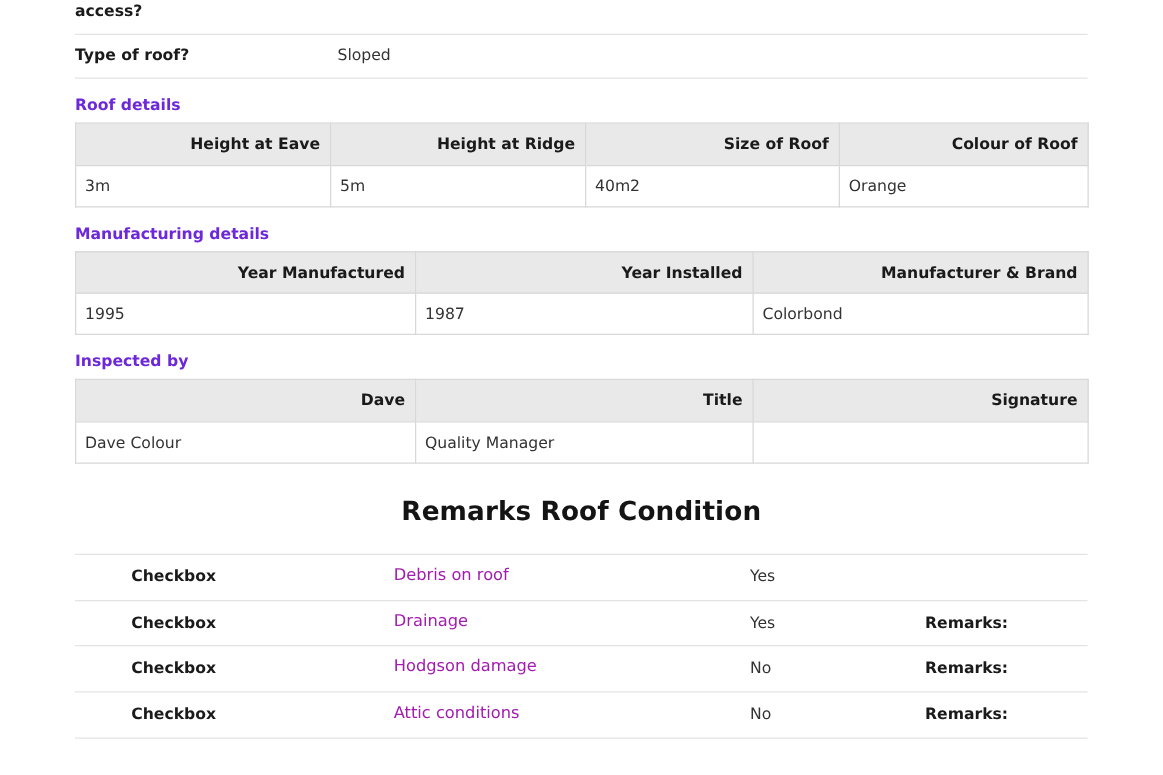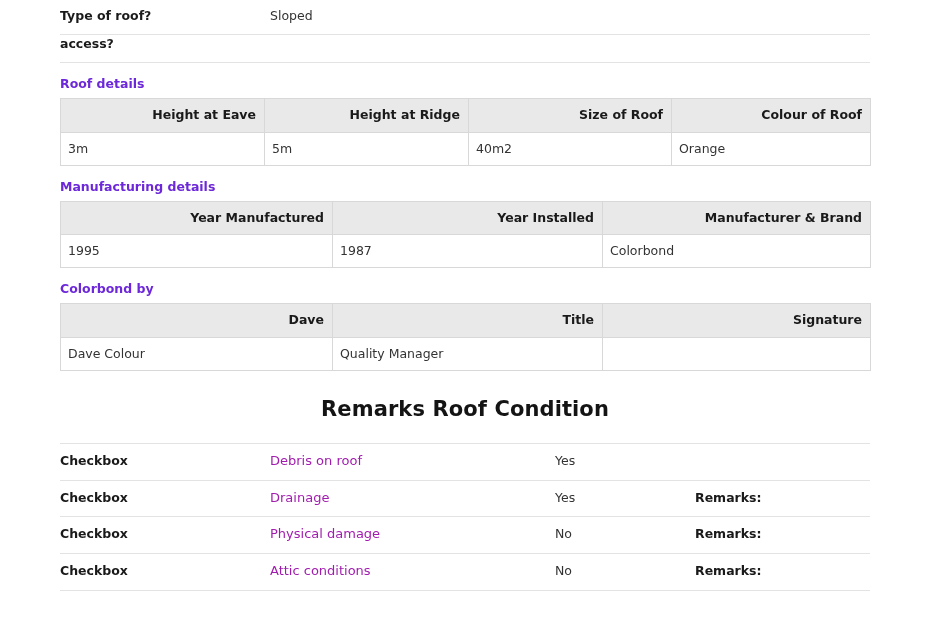--- a/index.html
+++ b/index.html
@@ -107,20 +107,21 @@
     border-bottom: 1px solid #e3e3e3;
     padding: 8px 0 9px 0;
   }
   .cbrow .cb-type {
     flex: 0 0 210px;
     width: 210px;
     font-size: 12.5px;
     font-weight: bold;
     color: #1a1a1a;
     line-height: 1.45;
+    margin-left: 45px;
   }
   .cbrow .cb-item {
     flex: 0 0 285px;
     width: 285px;
     font-size: 13px;
     color: #a21caf;
     line-height: 1.45;
   }
   .cbrow .cb-answer {
     flex: 0 0 140px;
@@ -139,28 +140,28 @@
   .cbrow .cb-remarks .rk-label {
     font-weight: bold;
     color: #1a1a1a;
   }
 </style>
 </head>
 <body>
 
 <div class="page">
 
+  <div class="qrow first">
+    <div class="q-label">access?</div>
+    <div class="q-value"></div>
+  </div>
+
   <div class="qrow">
     <div class="q-label">Type of roof?</div>
     <div class="q-value">Sloped</div>
-  </div>
-
-  <div class="qrow first">
-    <div class="q-label">access?</div>
-    <div class="q-value"></div>
   </div>
 
   <div class="section-title">Roof details</div>
   <table class="dtable">
     <colgroup>
       <col style="width:204px">
         <col style="width:204px">
         <col style="width:203px">
         <col style="width:199px">
     </colgroup>
@@ -198,21 +199,21 @@
     </thead>
     <tbody>
       <tr>
         <td>1995</td>
         <td>1987</td>
         <td>Colorbond</td>
       </tr>
     </tbody>
   </table>
 
-  <div class="section-title">Colorbond by</div>
+  <div class="section-title">Inspected by</div>
   <table class="dtable">
     <colgroup>
       <col style="width:272px">
         <col style="width:270px">
         <col style="width:268px">
     </colgroup>
     <thead>
       <tr>
         <th>Dave</th>
         <th>Title</th>
@@ -240,21 +241,21 @@
 
     <div class="cbrow">
       <div class="cb-type">Checkbox</div>
       <div class="cb-item">Drainage</div>
       <div class="cb-answer">Yes</div>
       <div class="cb-remarks"><span class="rk-label">Remarks:</span> <span></span></div>
     </div>
 
     <div class="cbrow">
       <div class="cb-type">Checkbox</div>
-      <div class="cb-item">Physical damage</div>
+      <div class="cb-item">Hodgson damage</div>
       <div class="cb-answer">No</div>
       <div class="cb-remarks"><span class="rk-label">Remarks:</span> <span></span></div>
     </div>
 
     <div class="cbrow">
       <div class="cb-type">Checkbox</div>
       <div class="cb-item">Attic conditions</div>
       <div class="cb-answer">No</div>
       <div class="cb-remarks"><span class="rk-label">Remarks:</span> <span></span></div>
     </div>

